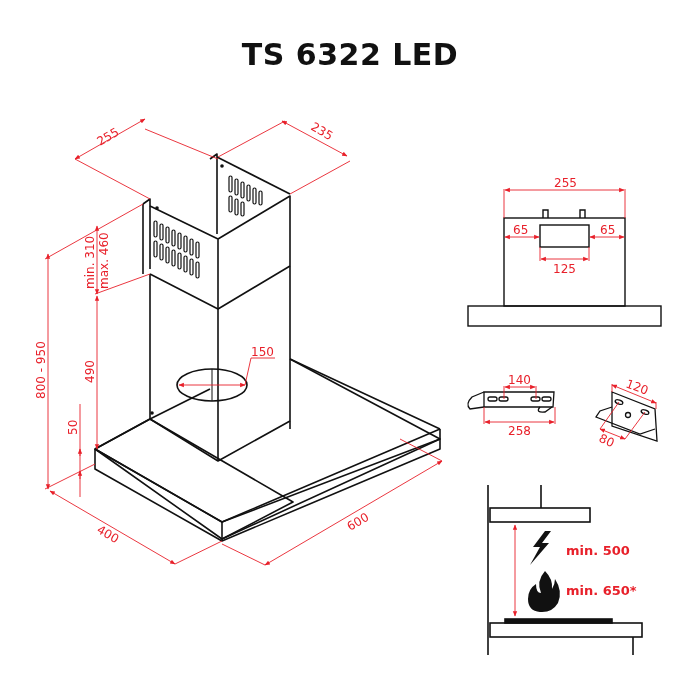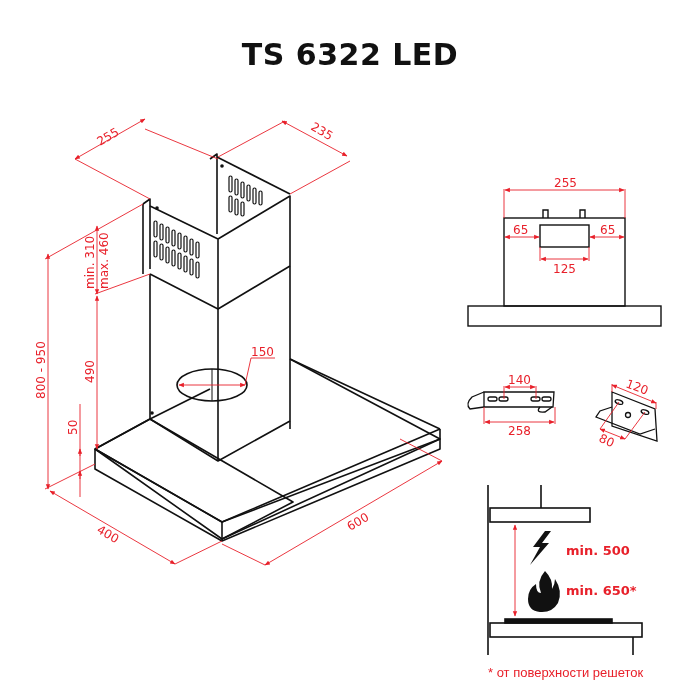--- a/index.html
+++ b/index.html
@@ -189,14 +189,13 @@
       <path d="M633,628 L633,646"></path>
       <rect x="505" y="610" width="107" height="4" fill="#111"></rect>
     </g>
     <path d="M515,516 L515,607" stroke="#e8202a" stroke-width="0.9" marker-start="url(#ar)" marker-end="url(#ar)"></path>
     <path d="M545,522 L533,538 L540,538 L530,556 L549,534 L542,534 L551,522 Z" fill="#111"></path>
     <path d="M545,562 Q553,570 552,580 Q555,575 555,570 Q563,582 558,594 Q552,604 540,603 Q528,602 528,590 Q528,580 536,575 Q536,584 541,584 Q536,572 545,562 Z" fill="#111"></path>
     <text class="dimb" x="566" y="546">min. 500</text>
     <text class="dimb" x="566" y="586">min. 650*</text>
   </svg>
 
-  <div class="foot">* от поверхности решеток</div>
 </div>
 
 </body></html>

